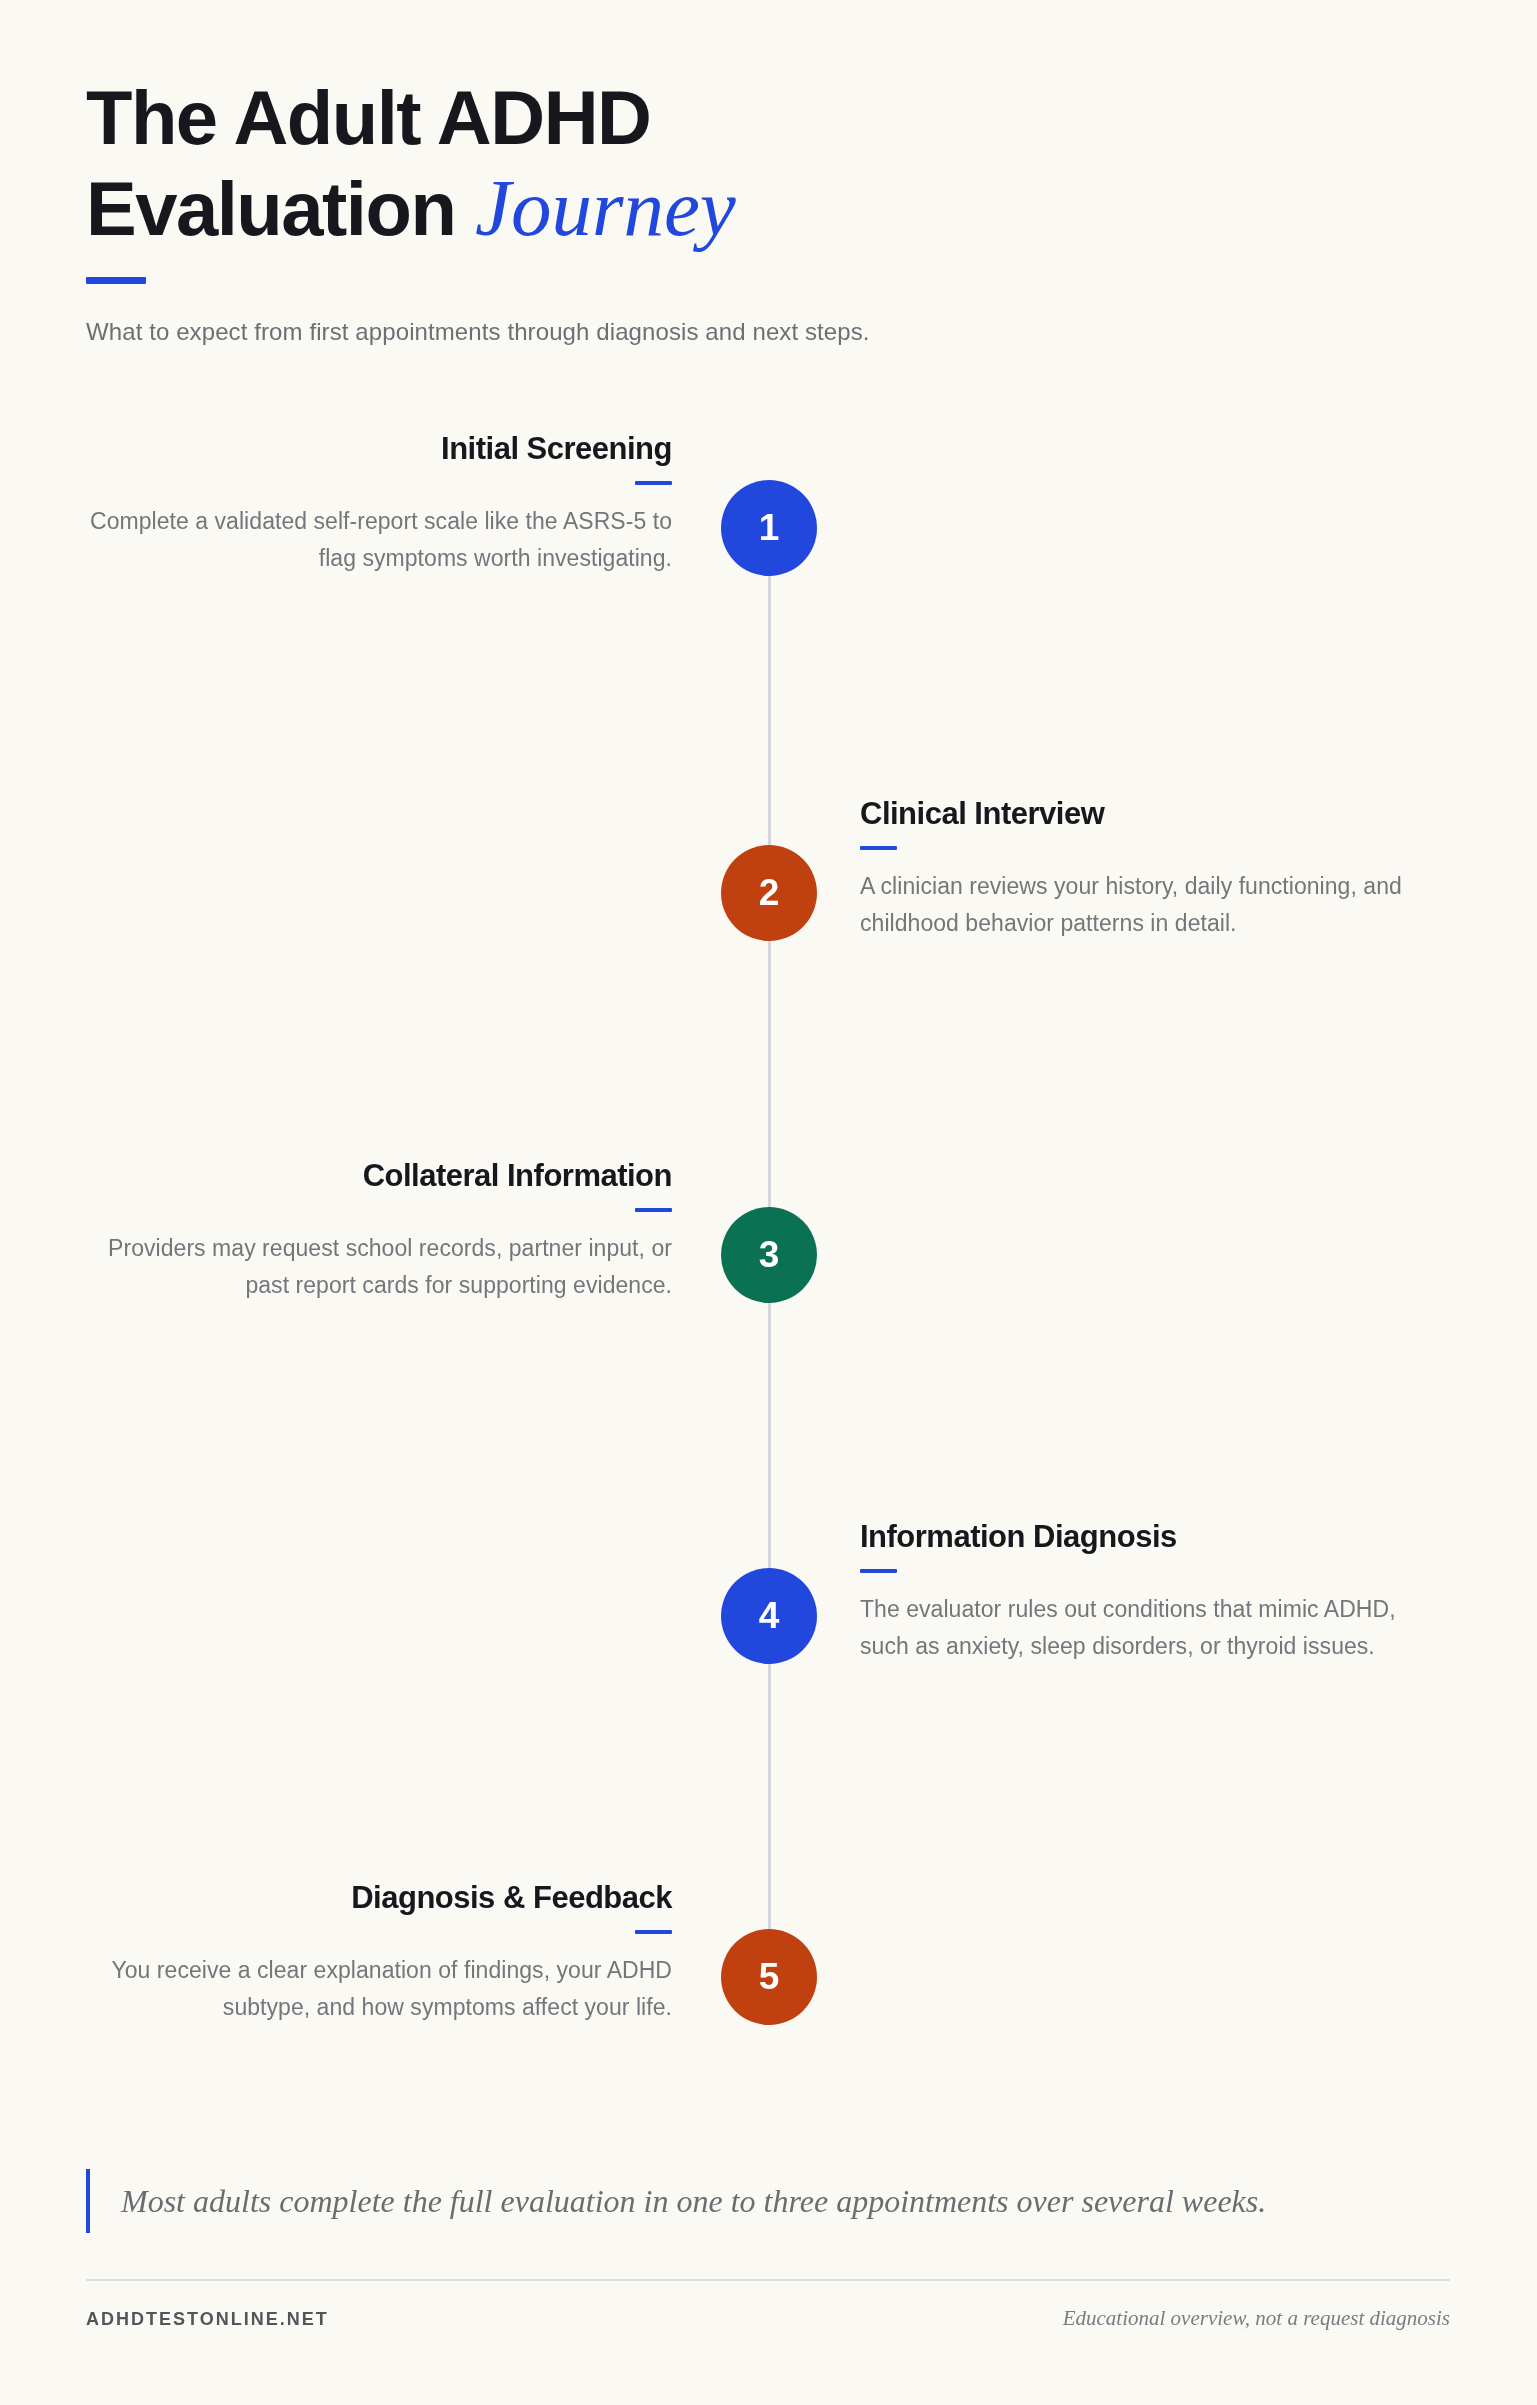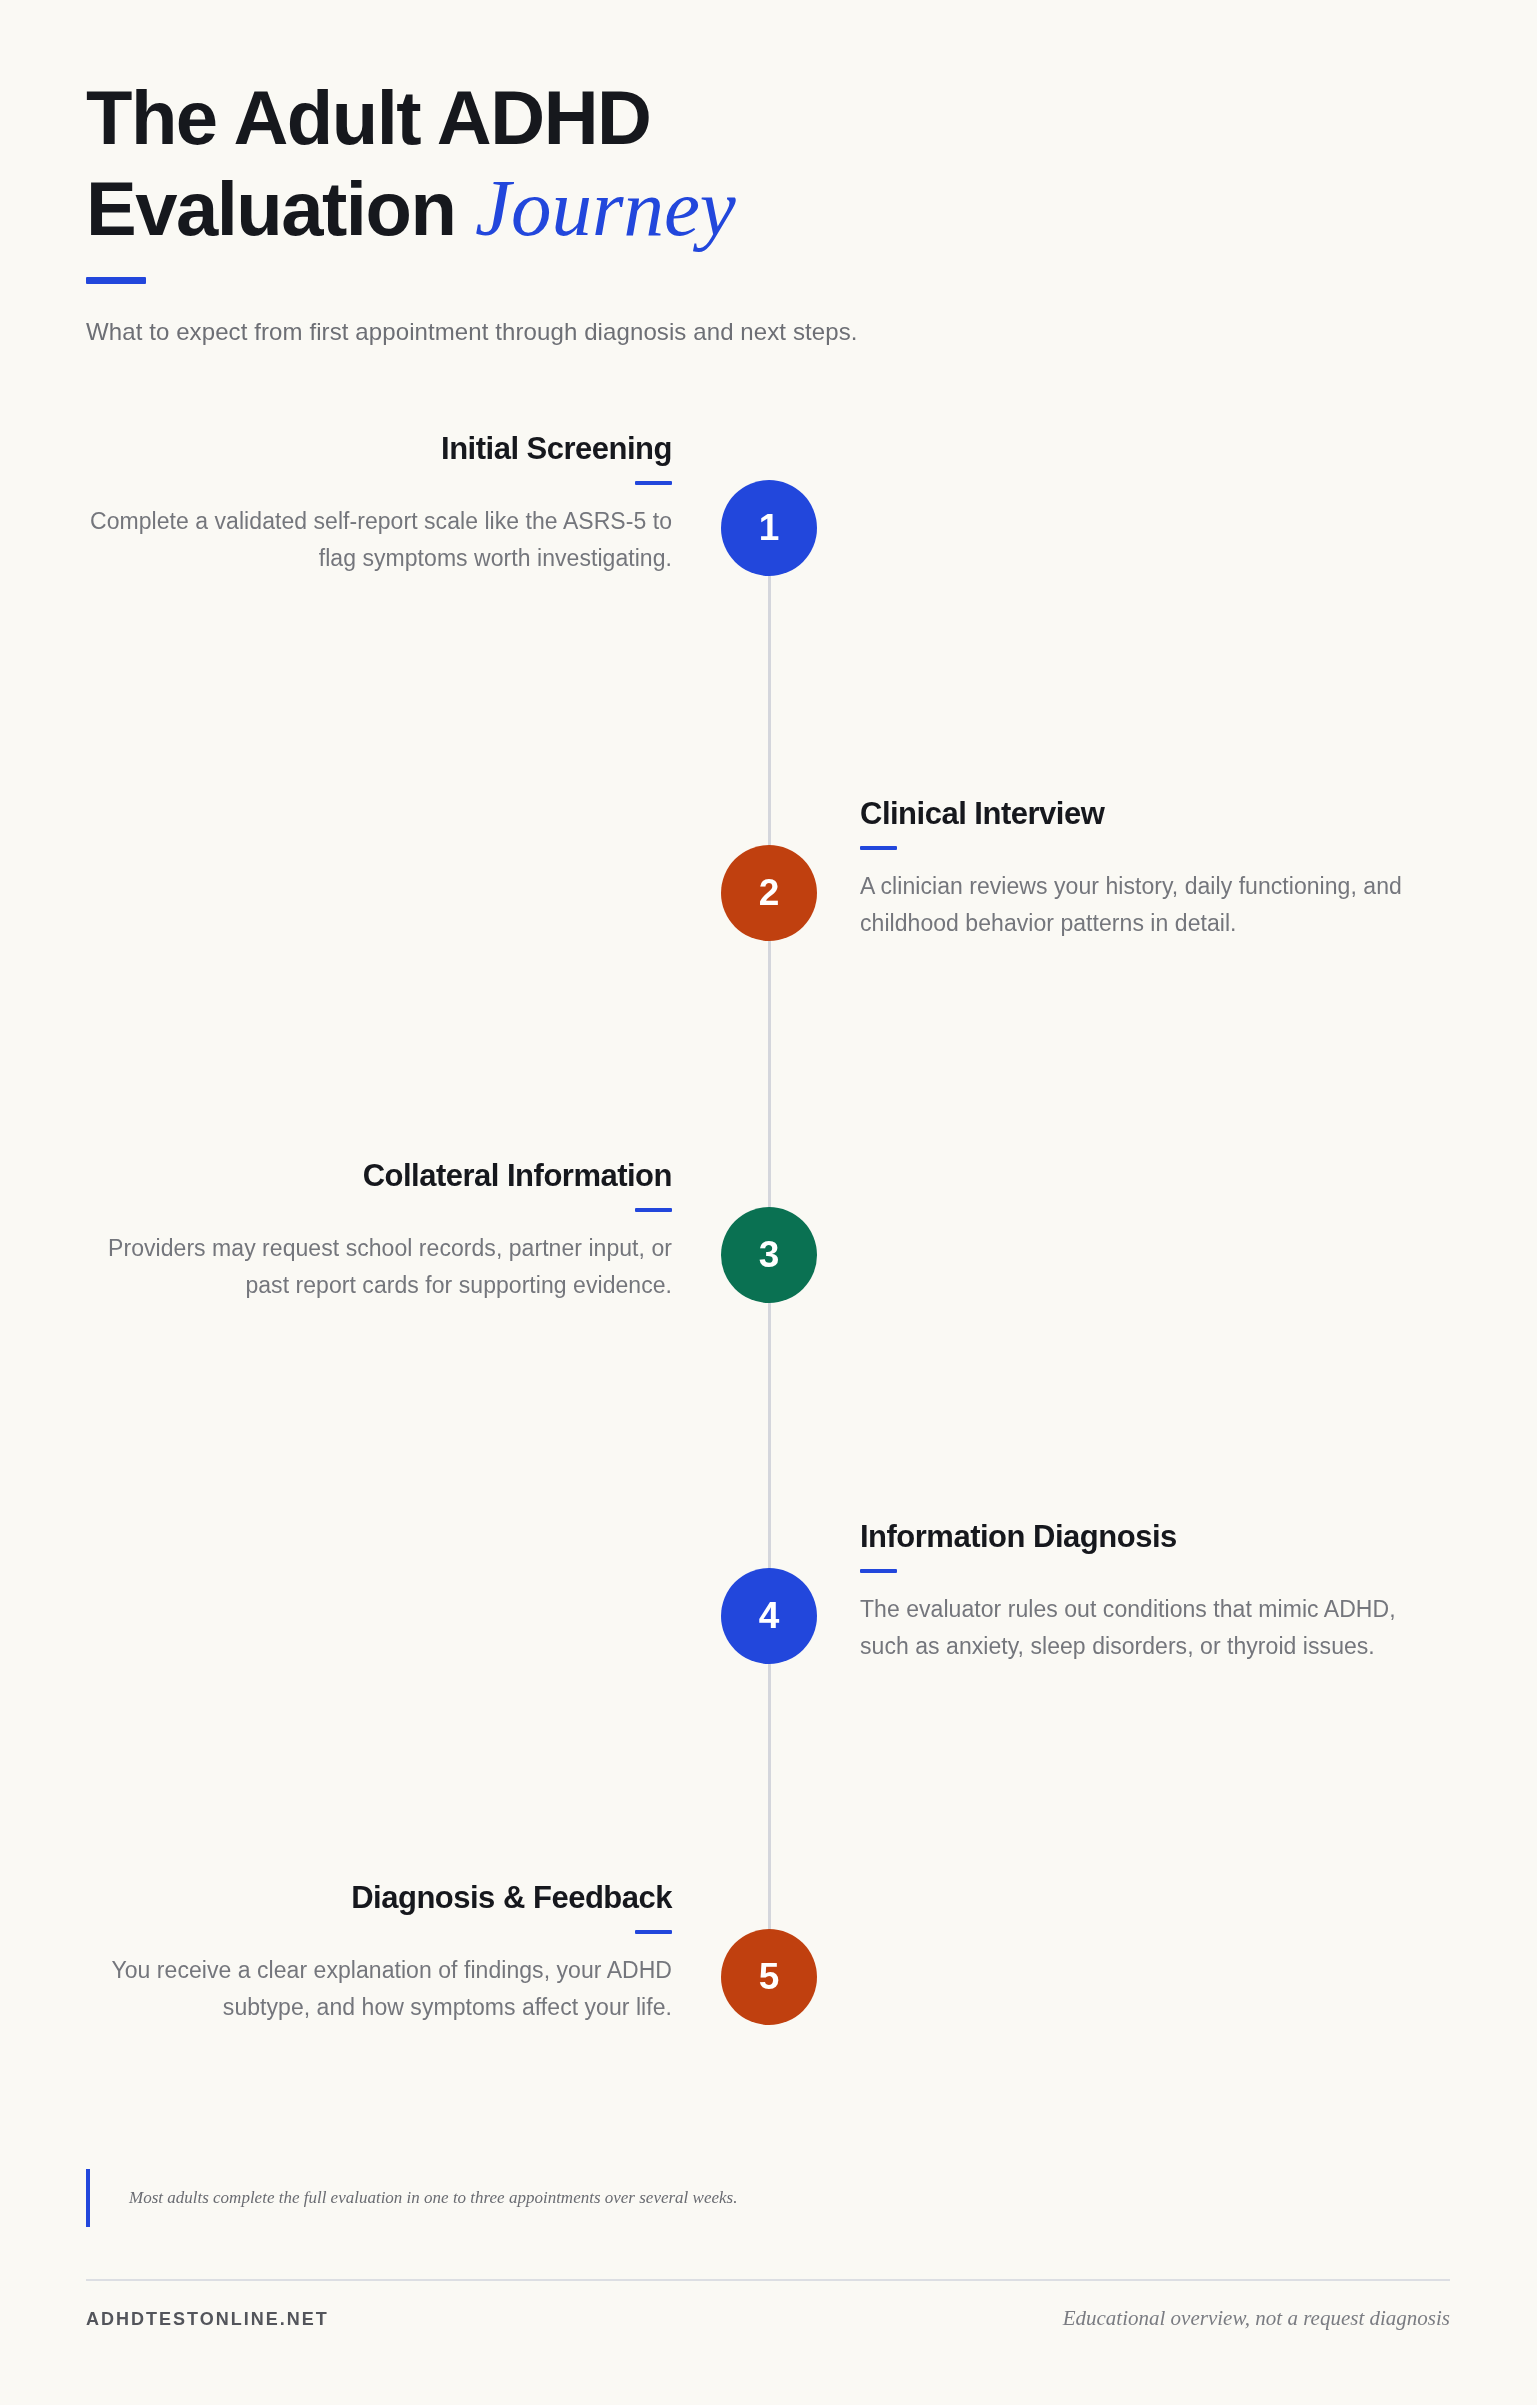--- a/index.html
+++ b/index.html
@@ -152,24 +152,24 @@
     left: 86px;
     top: 2169px;
     width: 1364px;
     border-left: 4.8px solid #2247dc;
     padding-left: 23px;
     box-sizing: border-box;
   }
   .callout-text {
     font-family: "Liberation Serif", serif;
     font-style: italic;
-    font-size: 17px;
+    font-size: 32px;
     color: #6a6c72;
     line-height: 1.5;
-    margin: 16px;
+    margin: 8px;
   }
 
   
   .divider {
     position: absolute;
     left: 86px;
     top: 2279px;
     width: 1364px;
     height: 1.9px;
     background: #dcdee3;
@@ -200,21 +200,21 @@
 <body>
 
 <div class="page">
 
   <div class="header">
     <h1 class="title">
       <span class="line">The Adult ADHD</span>
       <span class="line"><span>Evaluation</span> <span class="journey">Journey</span></span>
     </h1>
     <div class="title-rule"></div>
-    <p class="subtitle">What to expect from first appointment through diagnosis and next steps.</p>
+    <p class="subtitle">What to expect from first appointments through diagnosis and next steps.</p>
   </div>
 
   <div class="timeline">
     <div class="axis"></div>
 
     <div class="step" style="top:67px;">
       <div class="panel left">
         <h2 class="step-title">Initial Screening</h2>
         <div class="step-rule"></div>
         <p class="step-desc">Complete a validated self-report scale like the ASRS-5 to flag symptoms worth investigating.</p>

